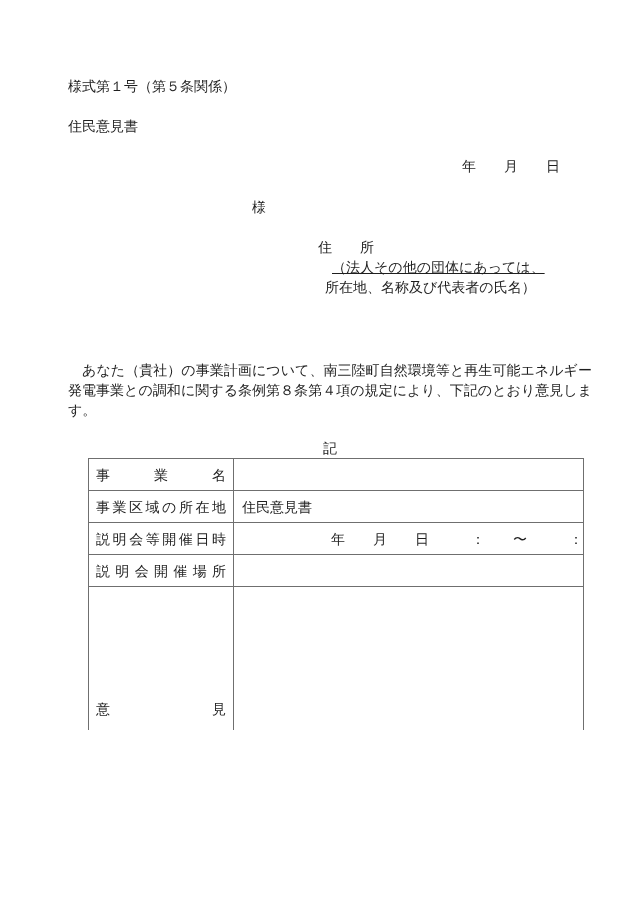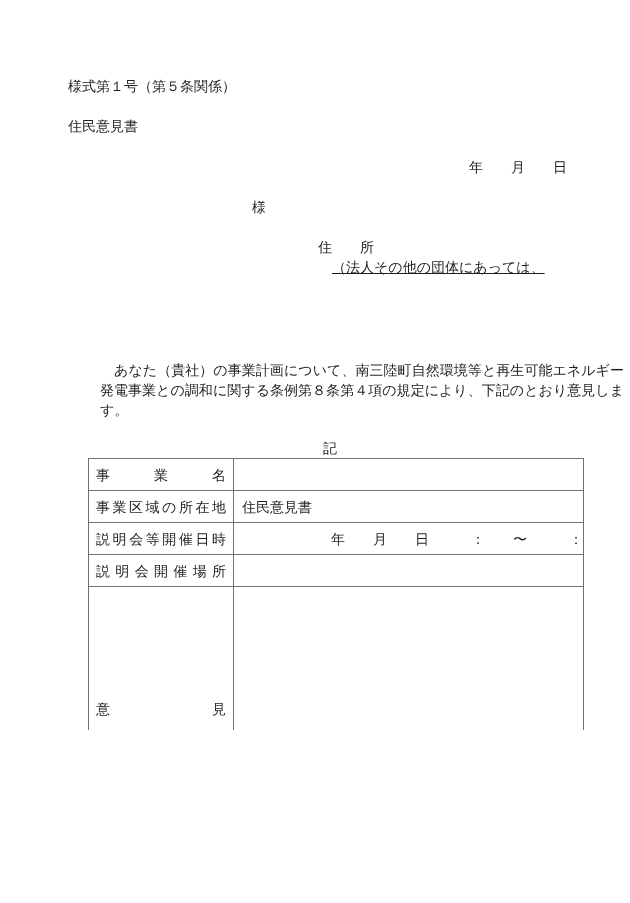--- a/index.html
+++ b/index.html
@@ -23,26 +23,27 @@
   .doc-title {
     position: absolute;
     left: 68px;
     top: 117px;
     width: 524px;
     text-align: left;
     font-family: Liberation Serif, serif;
   }
   .date-line {
     position: absolute;
-    left: 75px;
+    left: 68px;
     top: 157px;
     width: 524px;
     text-align: right;
     padding-right: 32px;
     white-space: pre;
+    font-family: Liberation Mono, monospace;
   }
   .addressee {
     position: absolute;
     left: 252px;
     top: 197px;
   }
   .sender-block {
     position: absolute;
     left: 318px;
     top: 237px;
@@ -50,21 +51,20 @@
   .sender-line { white-space: pre; }
   .indent-full { padding-left: 14px; text-decoration: underline; }
   .indent-half { padding-left: 7px; }
   .body-paragraph {
     position: absolute;
     left: 68px;
     top: 360px;
     width: 524px;
     text-align: justify;
     text-indent: 1em;
-    margin-left: 32px;
   }
   .ki-heading {
     position: absolute;
     left: 68px;
     top: 438px;
     width: 524px;
     text-align: center;
   }
   table.opinion-table {
     position: absolute;
@@ -103,20 +103,21 @@
 
   <div class="doc-title">住民意見書</div>
 
   <div class="date-line">年　　月　　日</div>
 
   <div class="addressee">様</div>
 
   <div class="sender-block">
     <div class="sender-line">住　　所</div>
     <div class="sender-line indent-full">（法人その他の団体にあっては、</div>
+    <div class="sender-line indent-half">所在地、名称及び代表者の氏名）</div>
   </div>
 
   <p class="body-paragraph">あなた（貴社）の事業計画について、南三陸町自然環境等と再生可能エネルギー発電事業との調和に関する条例第８条第４項の規定により、下記のとおり意見します。</p>
 
   <div class="ki-heading">記</div>
 
   <table class="opinion-table">
     <colgroup>
       <col style="width:145px">
       <col style="width:350px">

